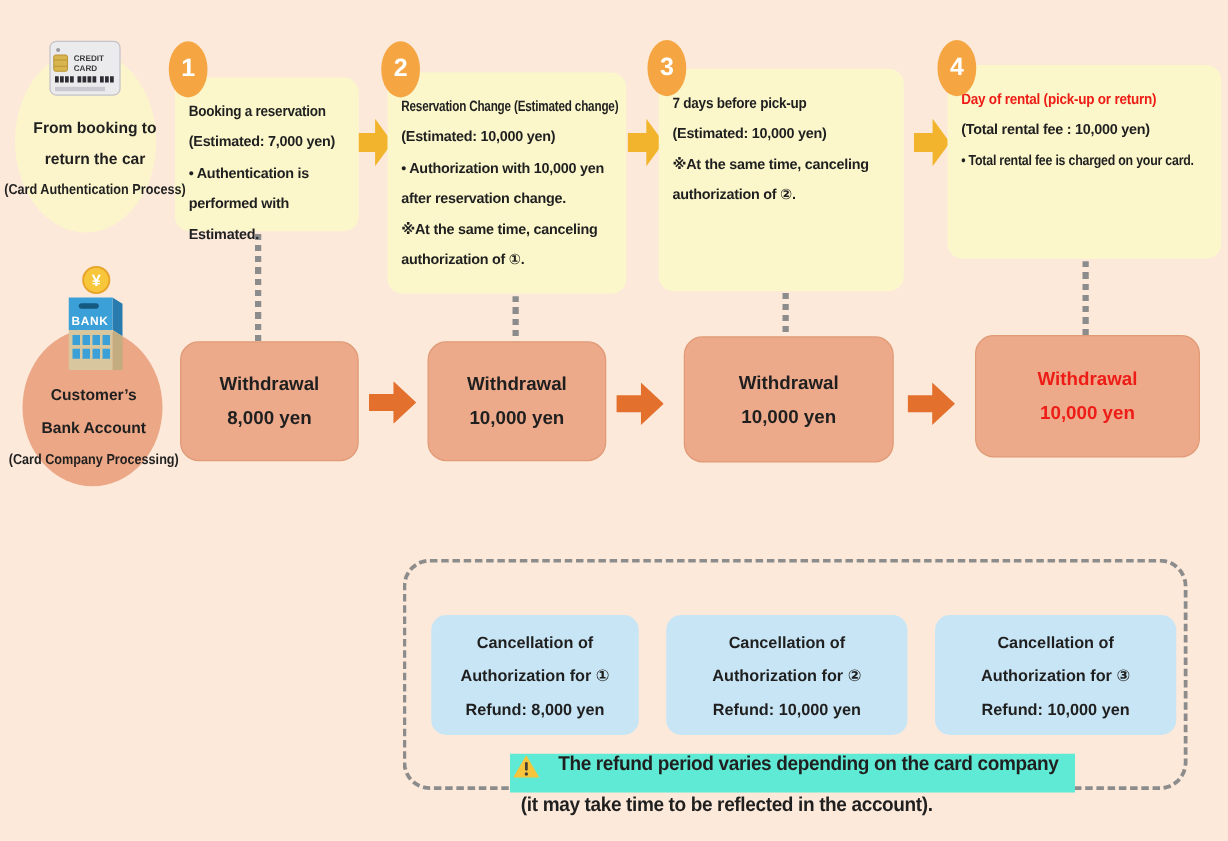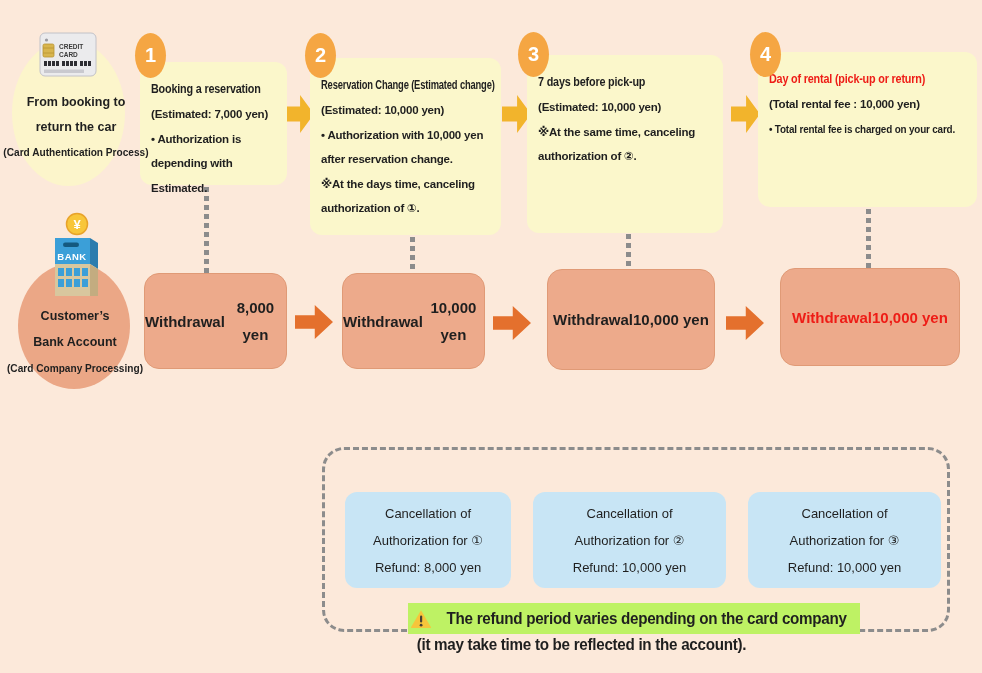--- a/index.html
+++ b/index.html
@@ -38,47 +38,47 @@
 
   
   .arrow{position:absolute;clip-path:polygon(0 30%,52% 30%,52% 0,100% 50%,52% 100%,52% 70%,0 70%)}
   .arrow-yellow{width:29px;height:38px;background:#f2b42c}
   .ay1{left:285px;top:95px}.ay2{left:502px;top:95px}.ay3{left:731px;top:95px}
   .arrow-orange{width:38px;height:34px;background:#e4702d}
   .ao1{left:295px;top:305px}.ao2{left:493px;top:306px}.ao3{left:726px;top:306px}
 
   
   .wd-box{position:absolute;background:#edaa8b;border:1.5px solid #e09a76;border-radius:15px;
-    display:flex;align-items:center;justify-content:center;
+    display:flex;flex-direction:column;align-items:center;justify-content:center;
     font-size:15px;font-weight:700;line-height:27px;z-index:2;text-align:center}
   .w1{left:144px;top:273px;width:143px;height:96px}
   .w2{left:342px;top:273px;width:143px;height:96px}
   .w3{left:547px;top:269px;width:168px;height:101px}
   .w4{left:780px;top:268px;width:180px;height:98px}
 
   
   .connector{position:absolute;width:5px;z-index:1;
     background:repeating-linear-gradient(to bottom,#8c8c8c 0 5px,transparent 5px 9px)}
   .cn1{left:204px;top:187px;height:86px}
   .cn2{left:410px;top:237px;height:36px}
   .cn3{left:626px;top:234px;height:36px}
   .cn4{left:866px;top:209px;height:59px}
 
   
   .refund-panel{position:absolute;left:322px;top:447px;width:628px;height:185px;
     border:3px dashed #8c8c8c;border-radius:22px;z-index:1}
   .refund-box{position:absolute;background:#c8e5f5;border-radius:12px;text-align:center;
-    font-size:13px;font-weight:400;line-height:27px;padding-top:8px;z-index:2}
+    font-size:13px;font-weight:700;line-height:27px;padding-top:8px;z-index:2}
   .rb1{left:345px;top:492px;width:166px;height:96px}
   .rb2{left:533px;top:492px;width:193px;height:96px}
   .rb3{left:748px;top:492px;width:193px;height:96px}
 
   
-  .note-line1{position:absolute;left:408px;top:603px;width:452px;height:31px;background:#bef264;
-    display:flex;align-items:center;justify-content:center;gap:4px;z-index:4}
+  .note-line1{position:absolute;left:408px;top:603px;width:452px;height:31px;background:#5eead4;
+    display:flex;justify-content:center;gap:4px;z-index:4}
   .note-line2{position:absolute;left:408px;top:636px;width:452px;text-align:left;z-index:4}
   .note-text{font-size:16px;font-weight:700;letter-spacing:-.3px;white-space:nowrap;
     display:inline-block;transform:scaleX(.95);transform-origin:50% 50%}
 </style>
 </head>
 <body>
 
 <div class="page">
 
   <div class="ellipse actor-circle-card"></div>
@@ -139,27 +139,27 @@
   </div>
 
   <div class="step-circle sc1">1</div>
   <div class="step-circle sc2">2</div>
   <div class="step-circle sc3">3</div>
   <div class="step-circle sc4">4</div>
 
   <div class="step-box s1">
     <div class="step-title">Booking a reservation</div>
     <div class="step-line">(Estimated: 7,000 yen)</div>
-    <div class="step-line">• Authorization is depending with Estimated.</div>
+    <div class="step-line">• Authentication is performed with Estimated.</div>
   </div>
   <div class="step-box s2">
     <div class="step-title extra">Reservation Change (Estimated change)</div>
     <div class="step-line">(Estimated: 10,000 yen)</div>
     <div class="step-line">• Authorization with 10,000 yen after reservation change.</div>
-    <div class="step-line">※At the days time, canceling authorization of ①.</div>
+    <div class="step-line">※At the same time, canceling authorization of ①.</div>
   </div>
   <div class="step-box s3">
     <div class="step-title">7 days before pick-up</div>
     <div class="step-line">(Estimated: 10,000 yen)</div>
     <div class="step-line">※At the same time, canceling authorization of ②.</div>
   </div>
   <div class="step-box s4">
     <div class="step-title red">Day of rental (pick-up or return)</div>
     <div class="step-line">(Total rental fee : 10,000 yen)</div>
     <div class="step-line nowrap">• Total rental fee is charged on your card.</div>

